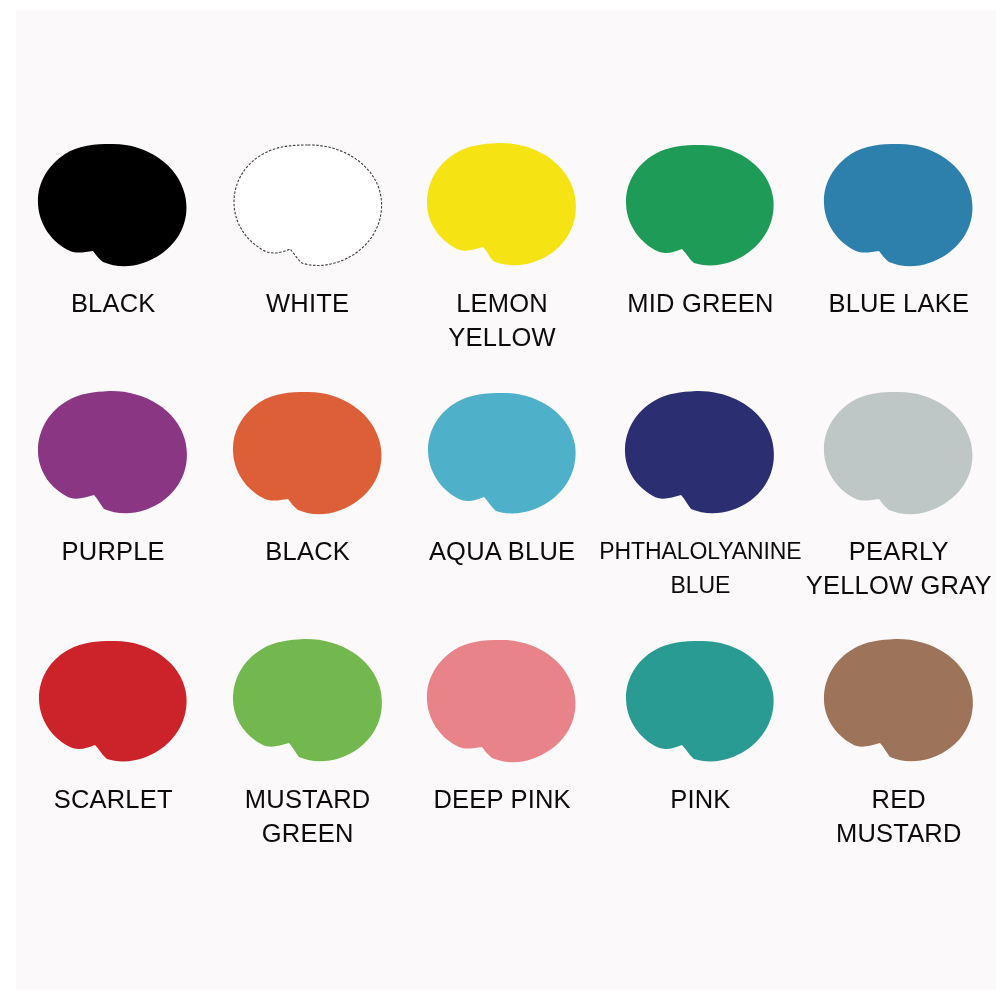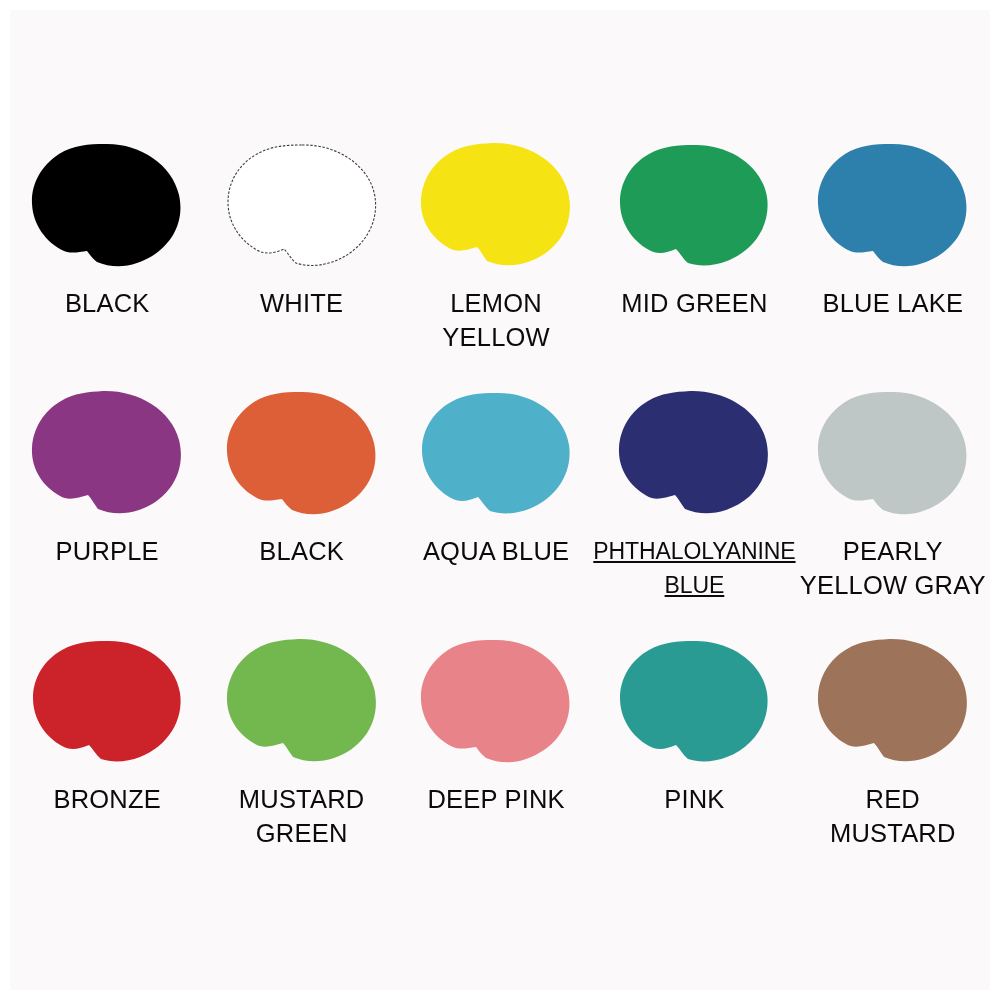--- a/index.html
+++ b/index.html
@@ -9,21 +9,21 @@
   body {
     width: 1000px;
     height: 1000px;
     background: #ffffff;
     font-family: "Liberation Sans", sans-serif;
     overflow: hidden;
   }
 
   #chart-card {
     position: absolute;
-    left: 10px;
+    left: 16px;
     top: 10px;
     width: 980px;
     height: 980px;
     background: #fbf9fa;
   }
 
   #swatch-grid {
     position: absolute;
     left: 0;
     top: 130px;
@@ -60,21 +60,20 @@
     color: #0b0b0b;
     text-align: center;
     letter-spacing: 0.2px;
     white-space: pre-line;
     font-weight: 400;
   }
 
   .swatch-label.tight {
     font-size: 23px;
     letter-spacing: -0.1px;
-    text-decoration: underline;
   }
 </style>
 </head>
 <body>
 
 <div id="chart-card">
   <div id="swatch-grid">
       <div class="swatch-cell">
         <div class="blob-wrap">
           <svg viewBox="0 0 160 130" xmlns="http://www.w3.org/2000/svg">
@@ -157,21 +156,21 @@
         </div>
         <div class="swatch-label">PEARLY
 YELLOW  GRAY</div>
       </div>
       <div class="swatch-cell">
         <div class="blob-wrap">
           <svg viewBox="0 0 160 130" xmlns="http://www.w3.org/2000/svg">
             <path d="M80 5 C114 4 148 25 153 57 C157 84 141 110 113 121 C100 126 86 127 74 123 C69 119 66 113 62 109 C53 113 43 115 35 110 C17 100 6 82 6 62 C6 42 17 24 35 14 C49 6 64 5 80 5 Z" fill="#cc2229"></path>
           </svg>
         </div>
-        <div class="swatch-label">BRONZE</div>
+        <div class="swatch-label">SCARLET</div>
       </div>
       <div class="swatch-cell">
         <div class="blob-wrap">
           <svg viewBox="0 0 160 130" xmlns="http://www.w3.org/2000/svg">
             <path d="M76 3 C110 2 144 21 152 52 C160 84 142 112 112 122 C97 127 83 126 71 121 C67 116 65 111 61 107 C51 110 41 113 33 108 C15 98 4 80 5 60 C6 40 17 23 34 13 C47 5 61 4 76 3 Z" fill="#73b84f"></path>
           </svg>
         </div>
         <div class="swatch-label">MUSTARD
 GREEN</div>
       </div>

